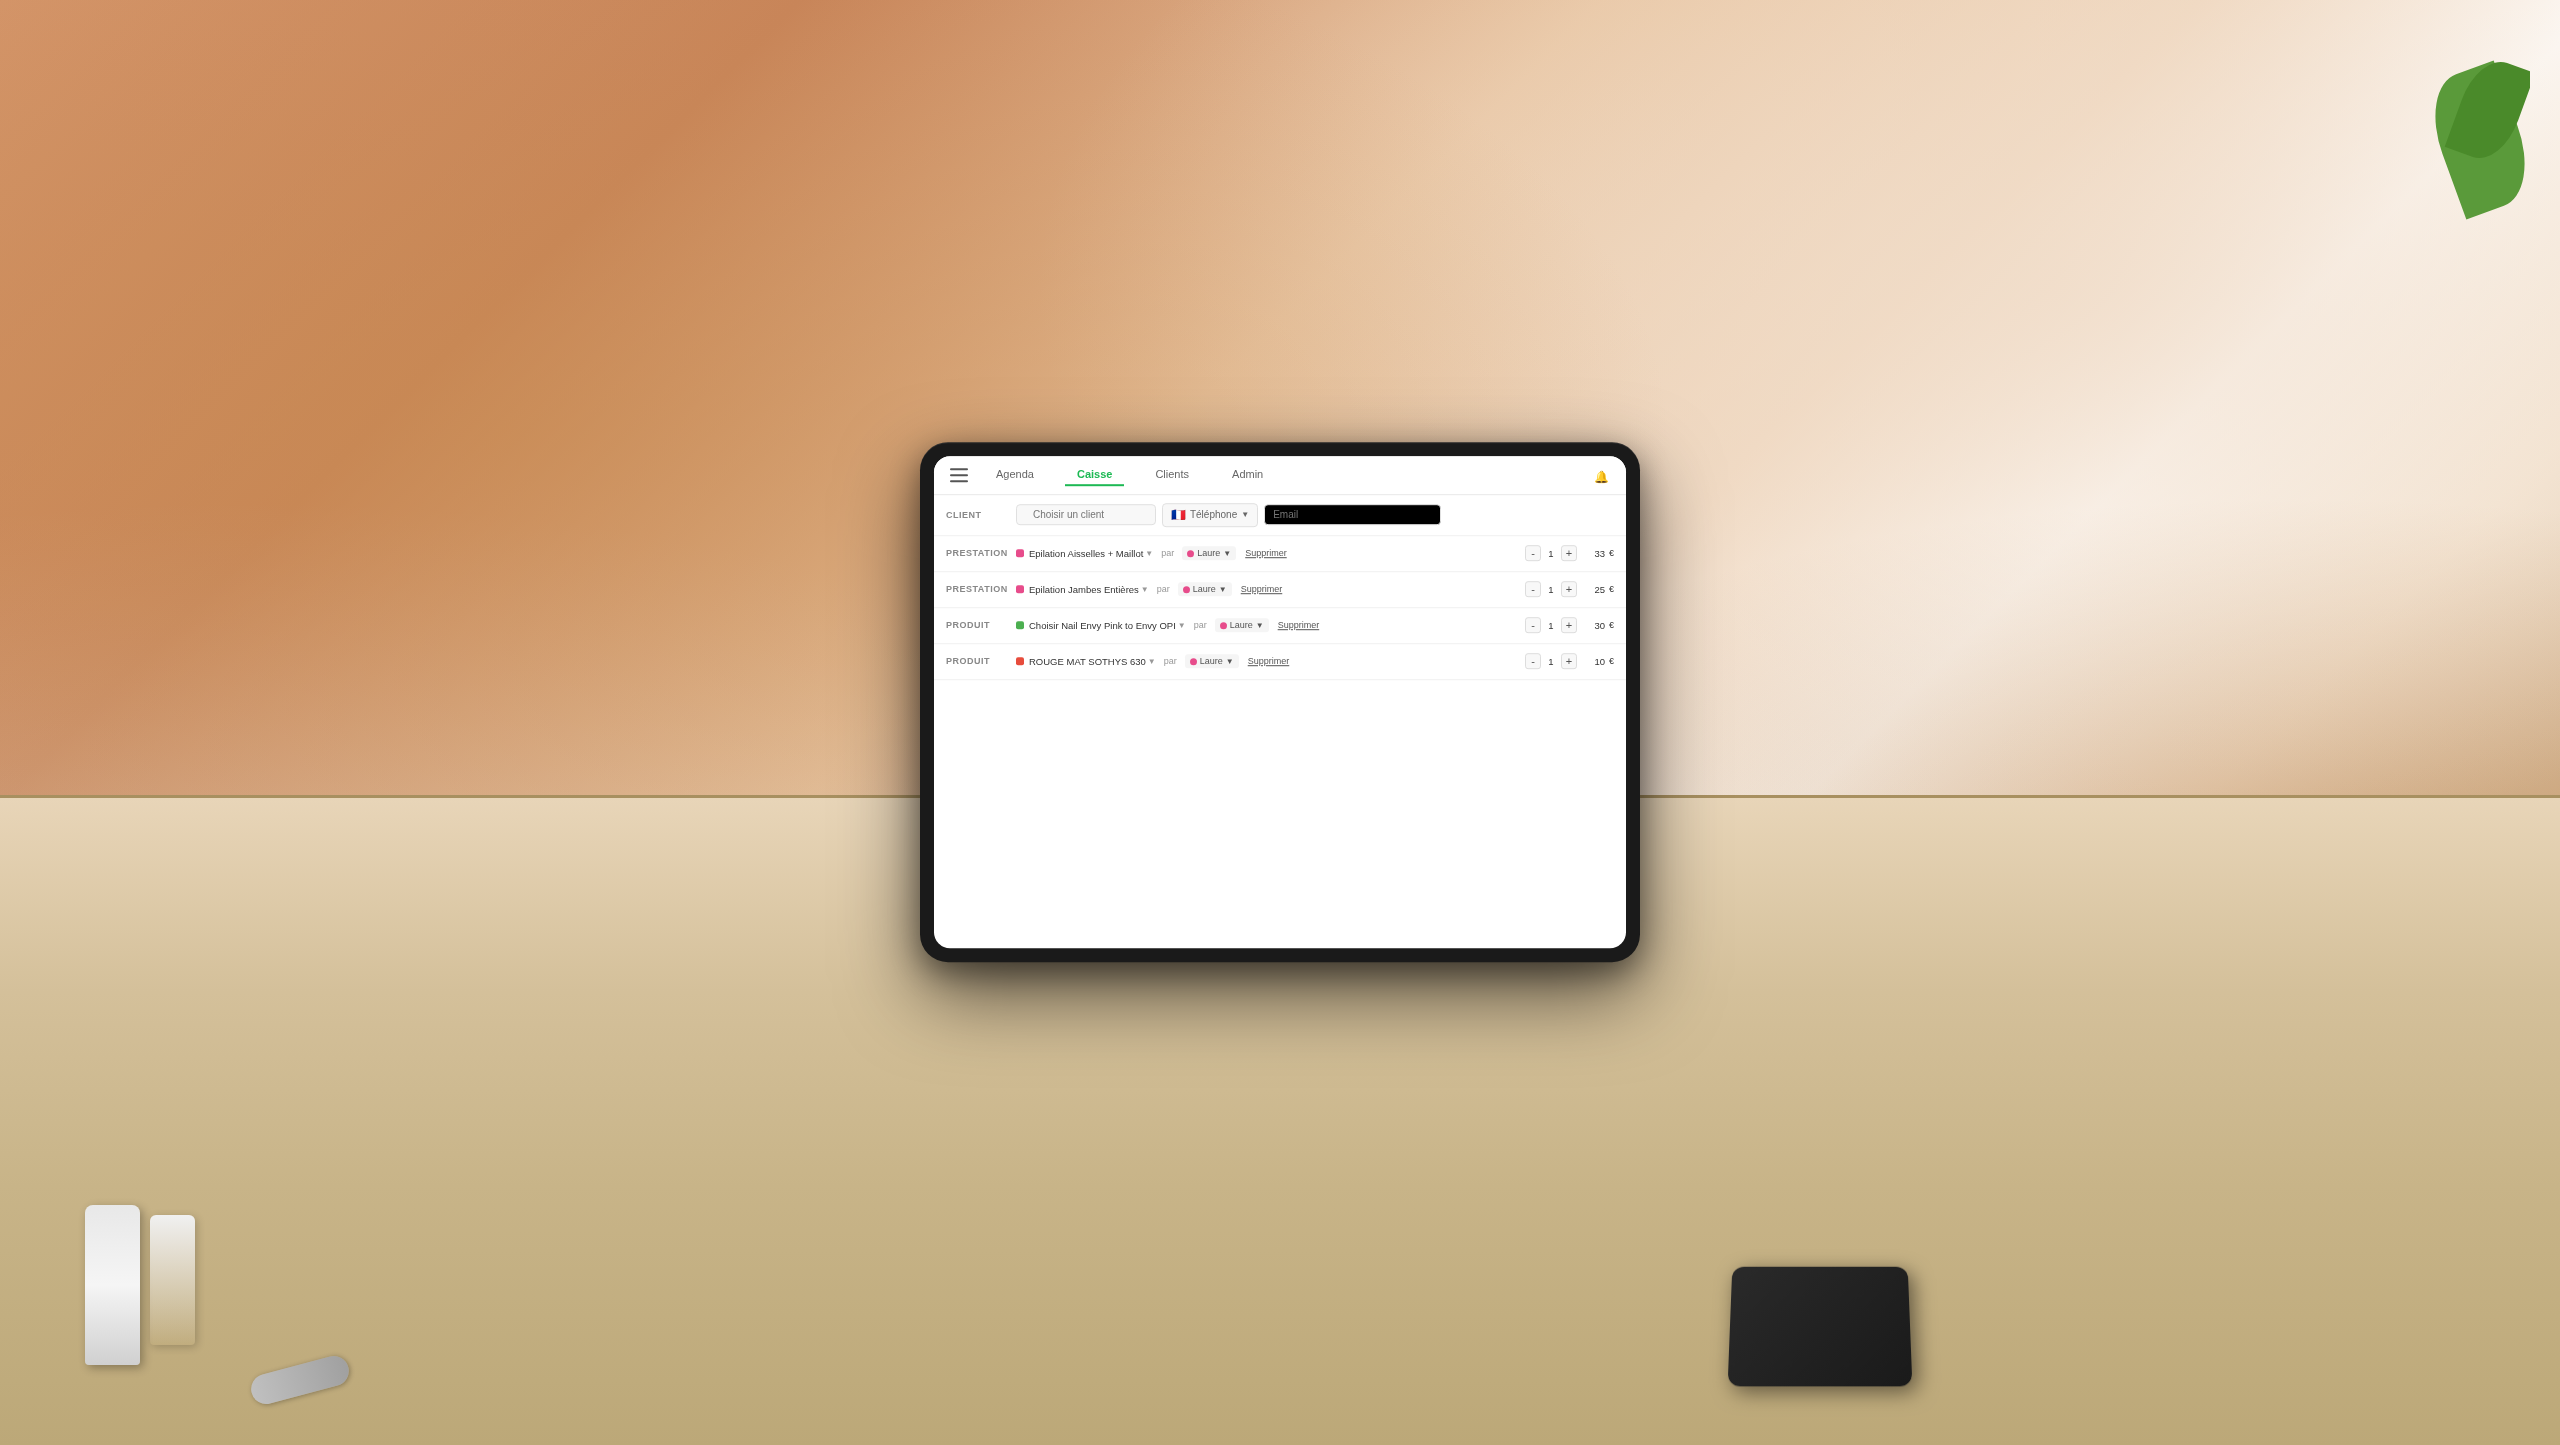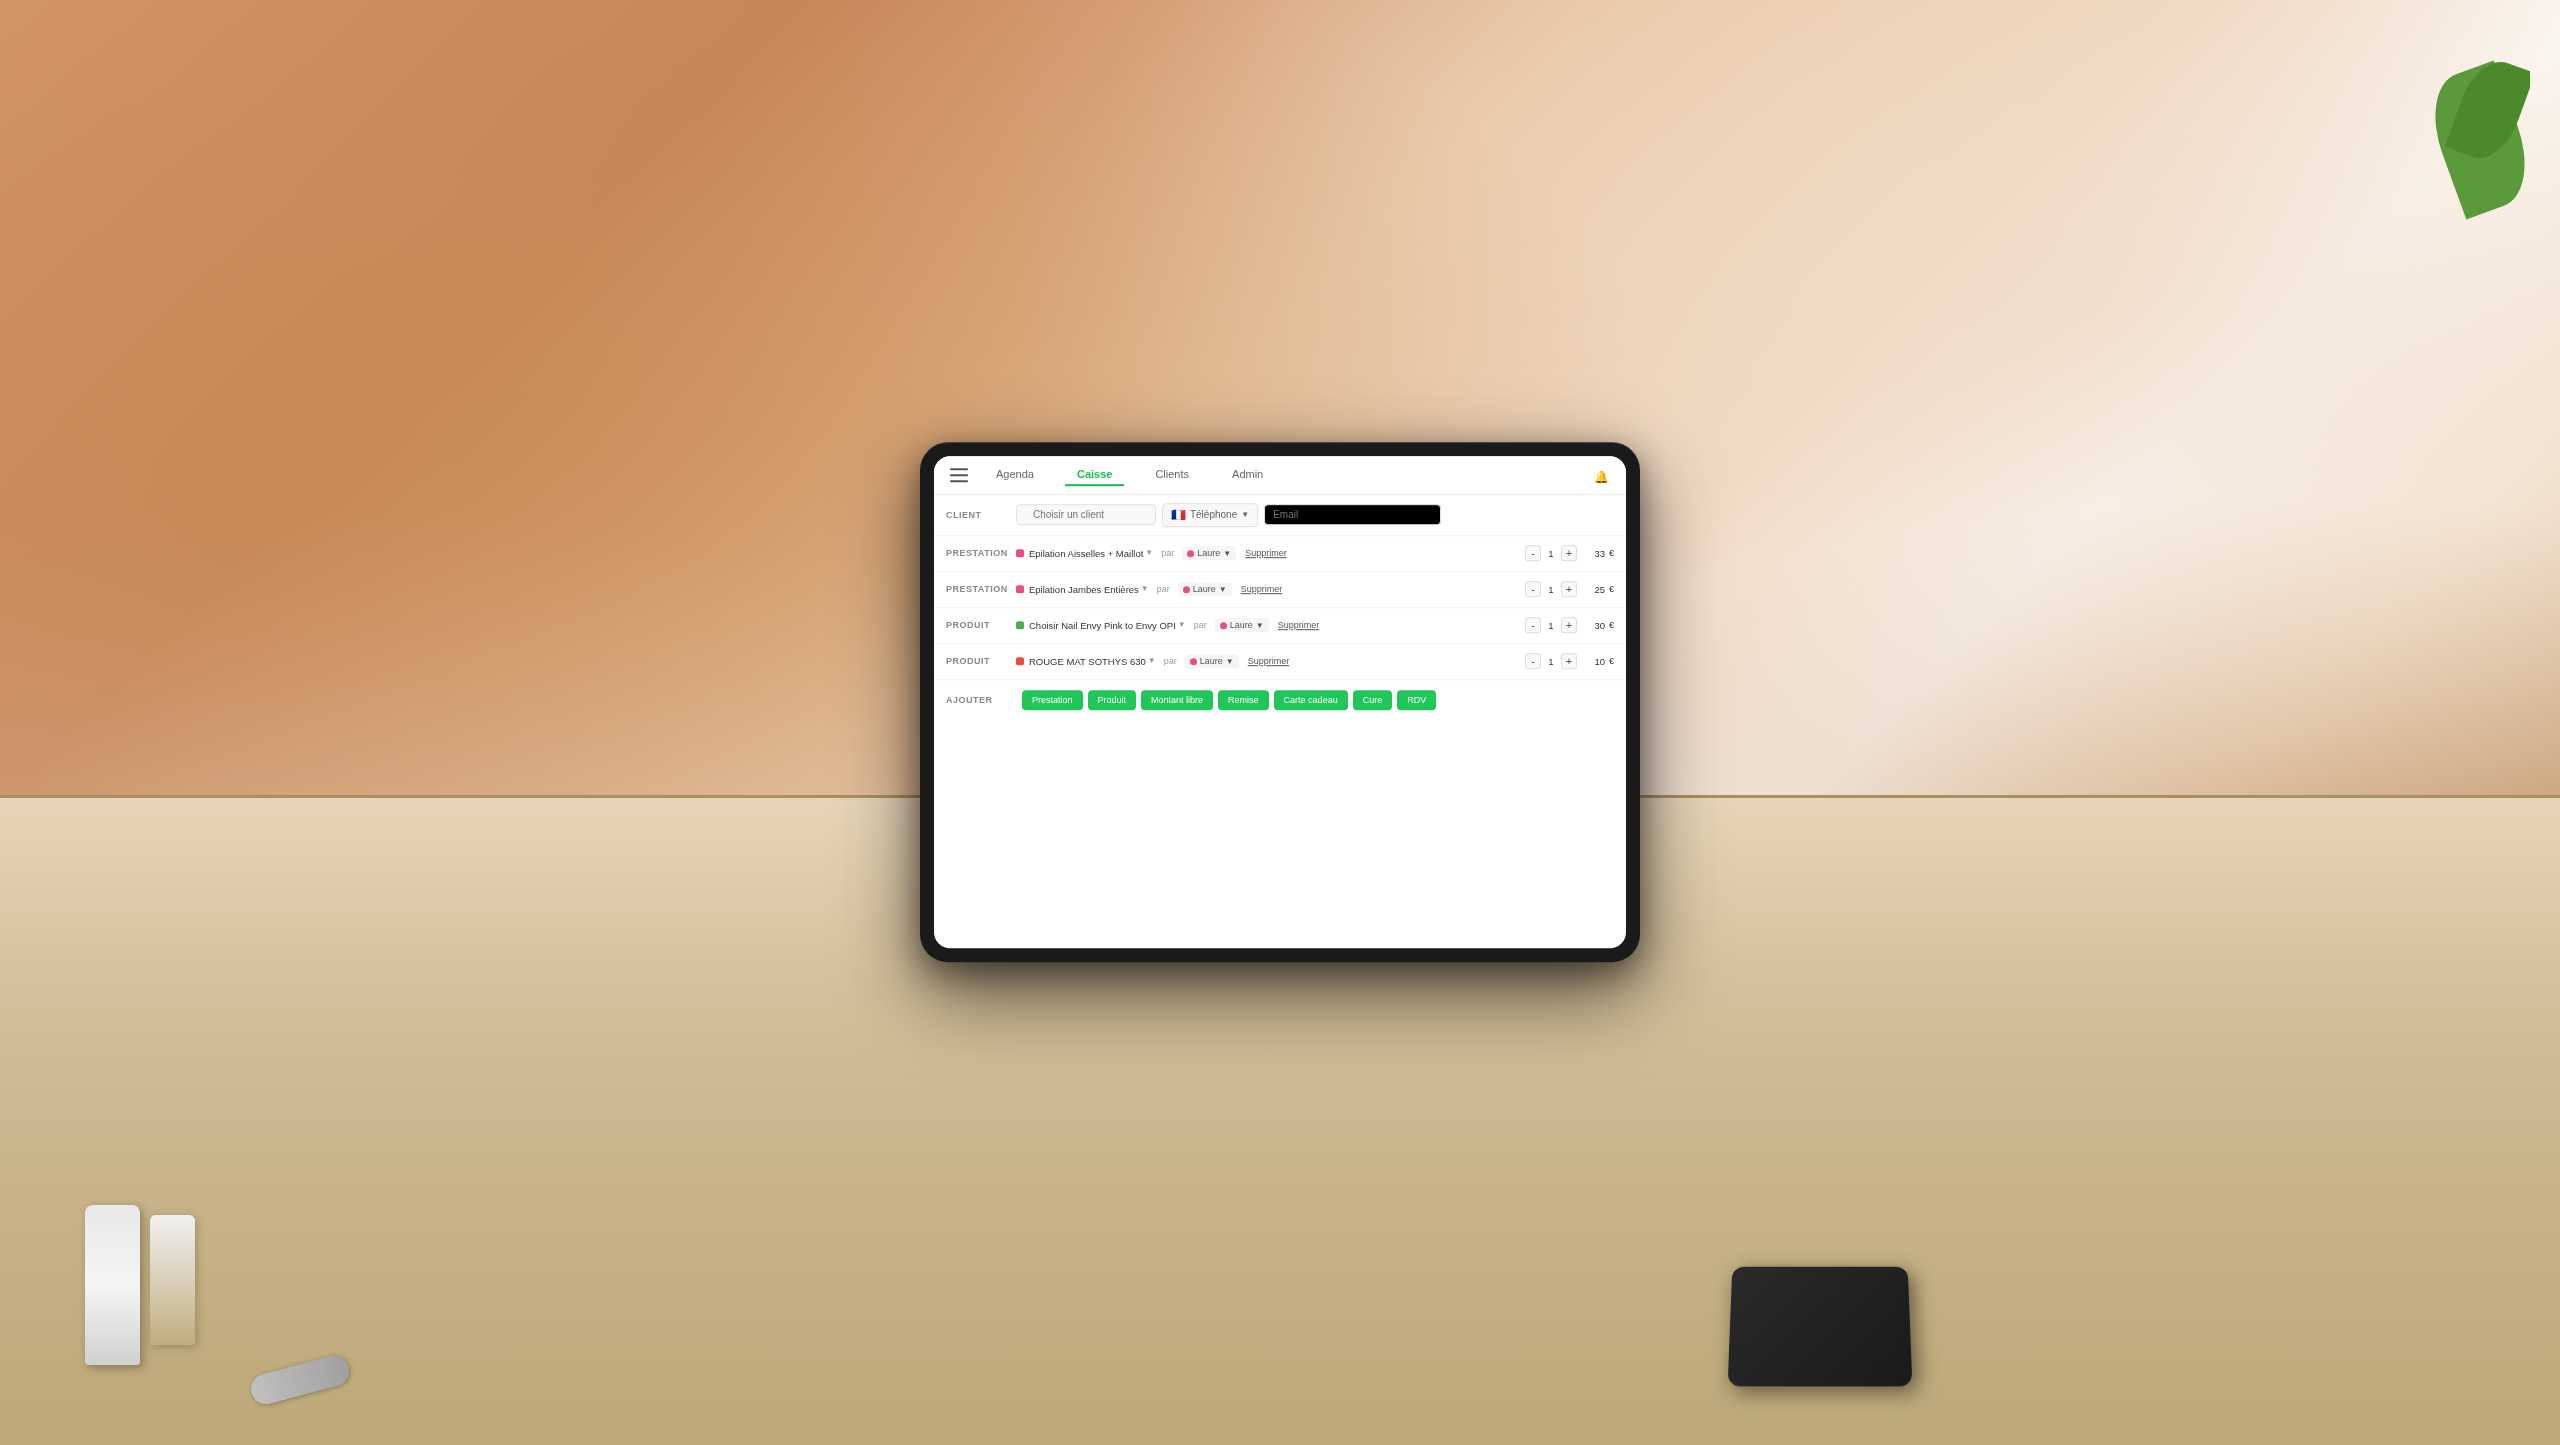--- a/index.html
+++ b/index.html
@@ -228,20 +228,21 @@
       width: 8px;
       height: 8px;
       border-radius: 2px;
       flex-shrink: 0;
     }
 
     .service-name {
       font-size: 9.5px;
       color: #333;
       display: flex;
+      align-items: center;
       gap: 2px;
     }
 
     .dropdown-arrow {
       font-size: 8px;
       color: #999;
     }
 
     .par-text {
       font-size: 9px;
@@ -567,29 +568,17 @@
           </div>
           <div class="qty-controls">
             <button class="qty-btn">-</button>
             <span class="qty-value">1</span>
             <button class="qty-btn">+</button>
             <span class="price-value">10</span>
             <span style="font-size:9px;color:#333;">€</span>
           </div>
         </div>
 
-        <div class="add-row">
-          <div class="add-label">AJOUTER</div>
-          <div class="add-buttons">
-            <button class="add-btn">Prestation</button>
-            <button class="add-btn">Produit</button>
-            <button class="add-btn">Montant libre</button>
-            <button class="add-btn">Remise</button>
-            <button class="add-btn">Carte cadeau</button>
-            <button class="add-btn">Cure</button>
-            <button class="add-btn">RDV</button>
-          </div>
-        </div>
 
       </div>
     </div>
   </div>
 </div>
 
 </body></html>

